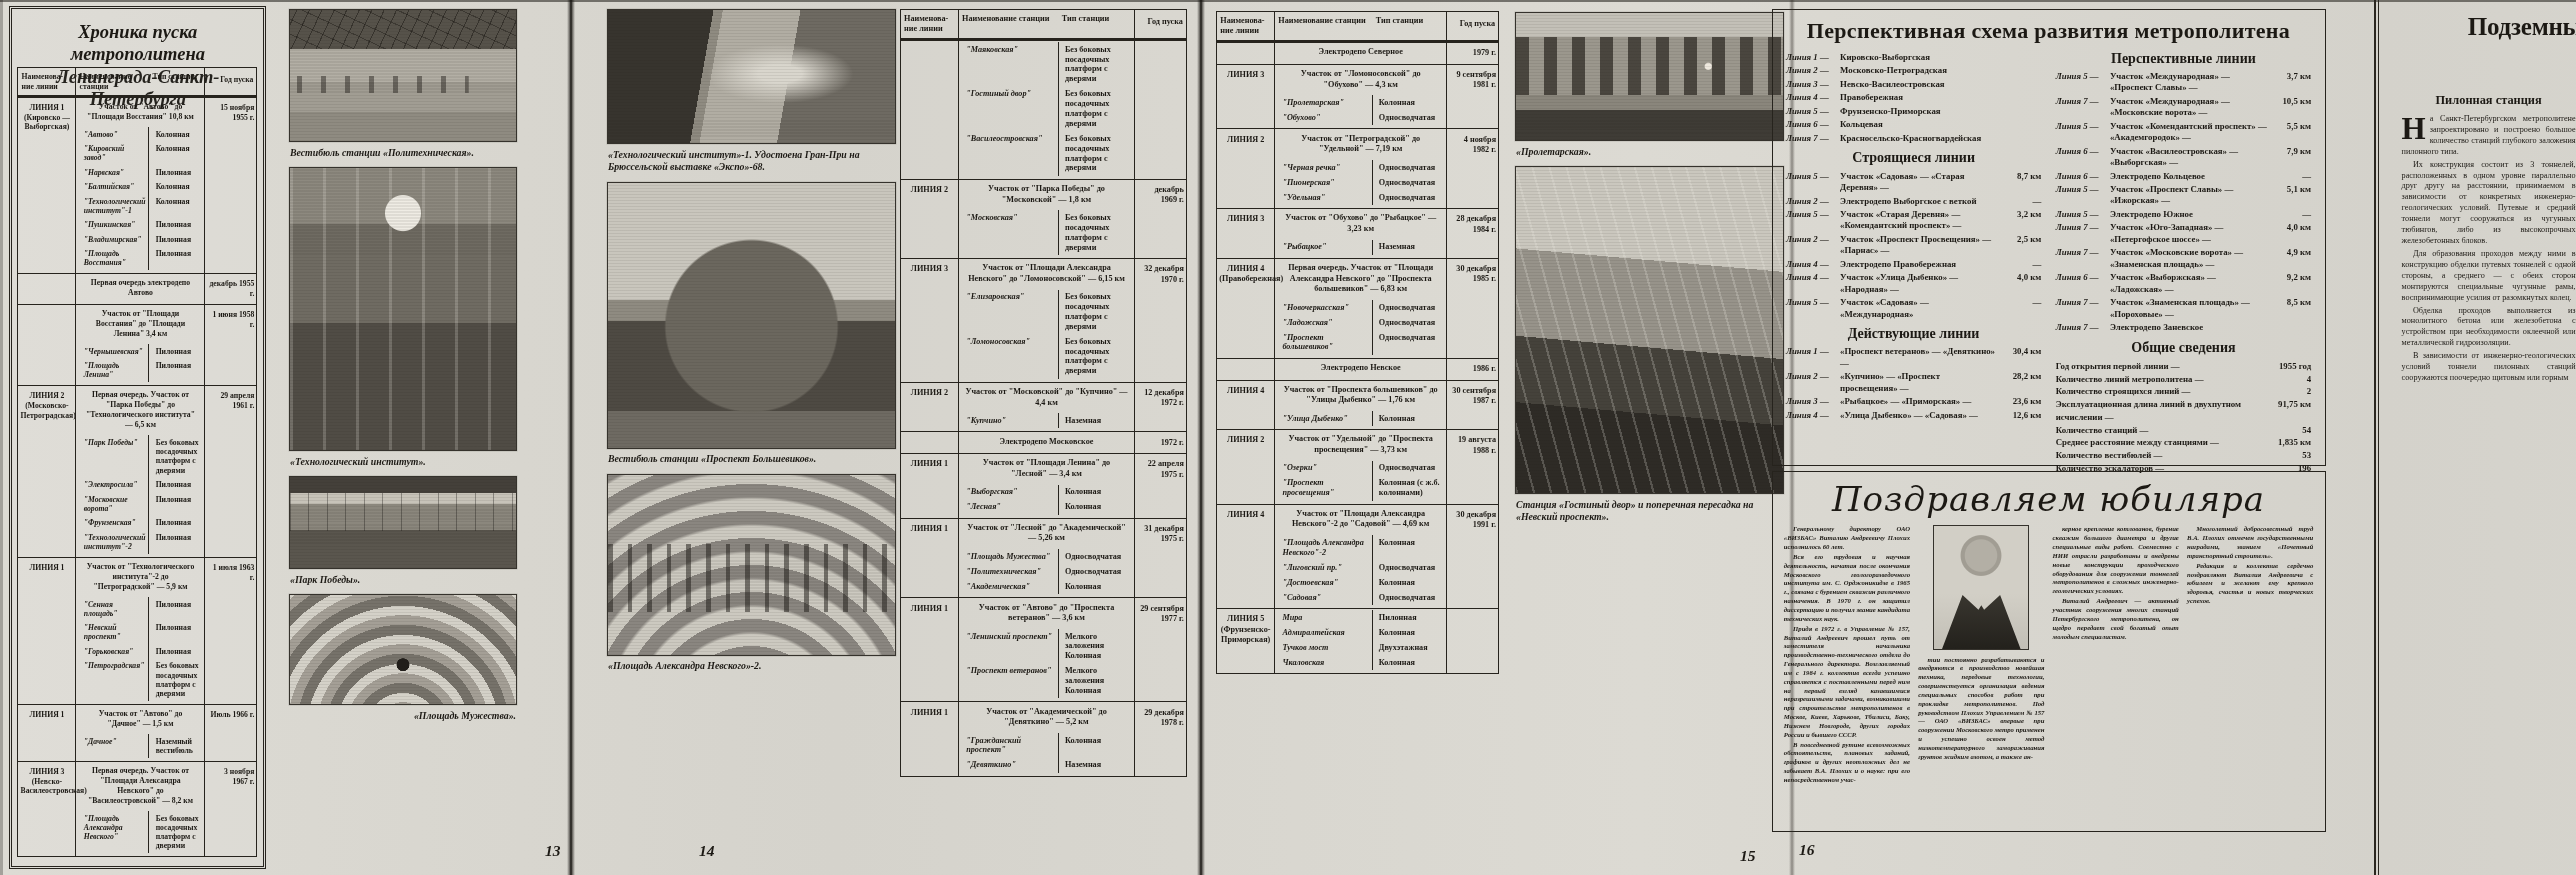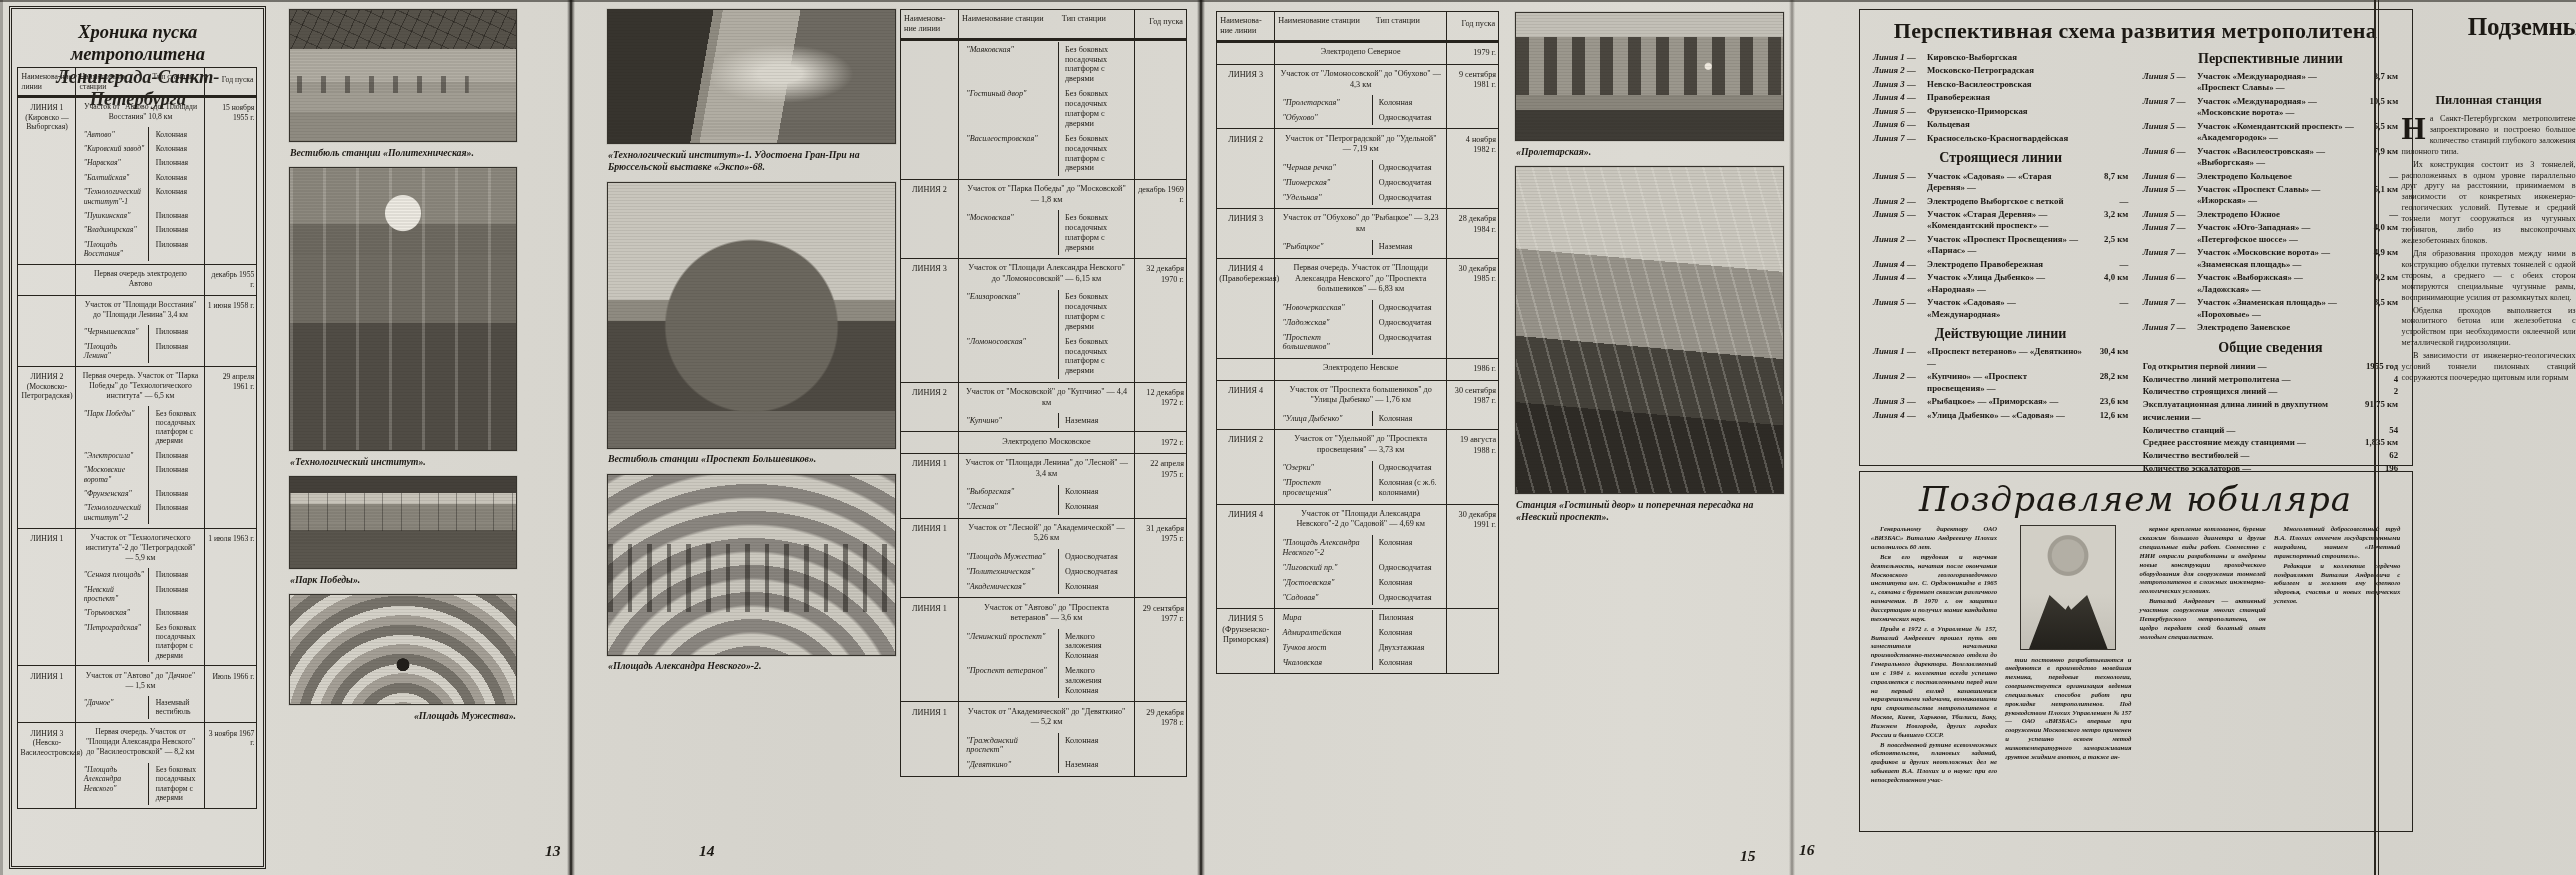--- a/index.html
+++ b/index.html
@@ -10,21 +10,21 @@
   .top-edge{position:absolute;left:0;right:0;top:0;height:2.1px;background:rgba(30,27,22,.55);}
   .left-edge{position:absolute;left:0;top:0;bottom:0;width:2.6px;background:rgba(30,27,22,.3);}
   .fold{position:absolute;top:0;bottom:0;}
   .fold.heavy{width:8.2px;background:linear-gradient(90deg,transparent,rgba(18,16,12,.5) 30%,#15130f 50%,rgba(18,16,12,.5) 70%,transparent);}
   .fold.light{width:6.2px;background:linear-gradient(90deg,transparent,rgba(40,36,30,.45) 50%,transparent);}
   .fold.double{width:7.2px;background:linear-gradient(90deg,transparent 0 1.5px,#2a261f 1.5px 2.6px,transparent 2.6px 4.6px,#2a261f 4.6px 5.7px,transparent 5.7px);}
 
   
   .frame{position:absolute;border:1px solid #26231d;outline:0.5px solid #26231d;outline-offset:-3.6px;background:rgba(255,255,255,.05);}
   .chron-title{text-align:center;font-weight:bold;font-style:italic;font-size:18.5px;line-height:1.22;margin-top:13.4px;}
-  .mtable{border:1px solid #26231d;background:rgba(255,255,255,.04);font-weight:normal;}
+  .mtable{border:1px solid #26231d;background:rgba(255,255,255,.04);font-weight:bold;}
   .mtable .hdr{display:grid;grid-template-columns:58px 1fr 52px;border-bottom:2.1px double #26231d;}
   .hc{padding:4.1px 3.1px;font-size:7.7px;line-height:1.2;}
   .h-mid{display:grid;grid-template-columns:57% 43%;}
   .hdr .c1{border-right:0.8px solid #26231d;}
   .hdr .c3{border-left:0.8px solid #26231d;text-align:right;padding-top:7.2px;}
   .grp{display:grid;grid-template-columns:58px 1fr 52px;border-top:0.8px solid #26231d;}
   .mtable .grp:first-of-type{border-top:none;}
   .c-line{border-right:0.8px solid #26231d;text-align:center;padding:5.2px 2.1px;line-height:1.25;}
   .c-date{border-left:0.8px solid #26231d;text-align:right;padding:5.2px 2.1px;line-height:1.25;}
   .c-section{text-align:center;padding:4.1px 5.2px;line-height:1.3;}
@@ -656,21 +656,21 @@
           <div class="photo ph-proletarskaya"></div>
           <figcaption class="caption">«Пролетарская».</figcaption>
         </figure>
         <figure class="photo-block" style="margin: 0px 0px 8.2px;">
           <div class="photo ph-gostiny-dvor"></div>
           <figcaption class="caption">Станция «Гостиный двор» и поперечная пересадка на «Невский проспект».</figcaption>
         </figure>
       </div>
   </div>
 
-  <div class="page" style="left:1843px;width:581px;">
+  <div class="page" style="left:1756px;width:581px;">
     <div class="pers" style="left:15.5px;top:9.3px;width:552px;height:455px;">
       <div class="pers-title">Перспективная схема развития метрополитена</div>
       <div class="pers-cols">
         <div class="pcol16">
           <div>
               <div class="pitem">
                 <span class="pl-line">Линия 1</span>
                 <span class="pl-desc">Кировско-Выборгская</span>
                 <span class="pl-km"></span>
               </div>
@@ -852,21 +852,21 @@
               <div class="grow">
                 <span class="gl">Количество станций —</span>
                 <span class="gv">54</span>
               </div>
               <div class="grow">
                 <span class="gl">Среднее расстояние между станциями —</span>
                 <span class="gv">1,835 км</span>
               </div>
               <div class="grow">
                 <span class="gl">Количество вестибюлей —</span>
-                <span class="gv">62</span>
+                <span class="gv">53</span>
               </div>
               <div class="grow">
                 <span class="gl">Количество эскалаторов —</span>
                 <span class="gv">196</span>
               </div>
             </div>
         </div>
       </div>
     </div>
     <div class="jub" style="left:15.5px;top:471px;width:552px;height:359px;">

